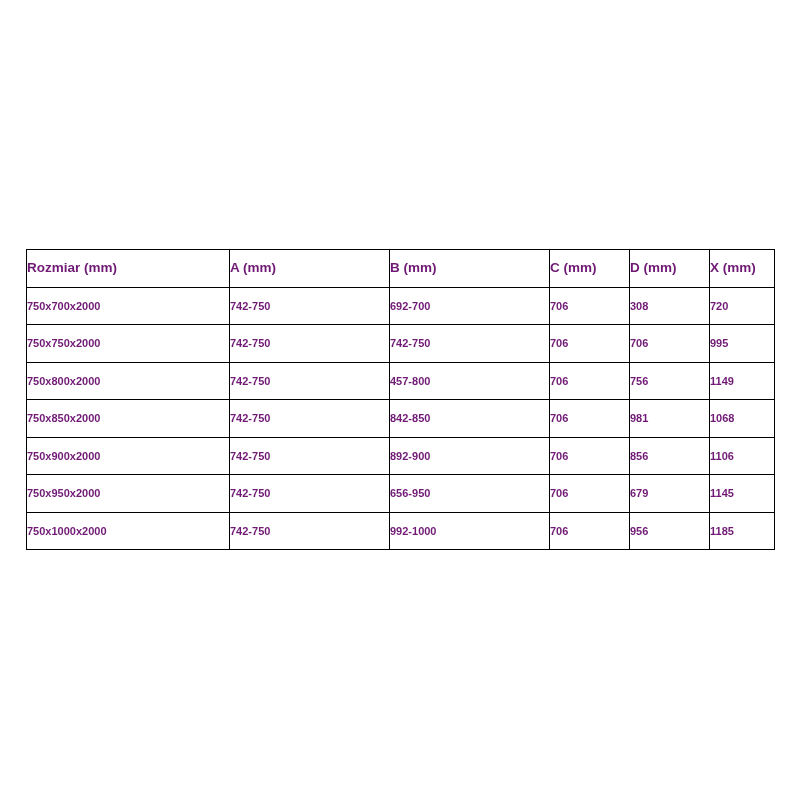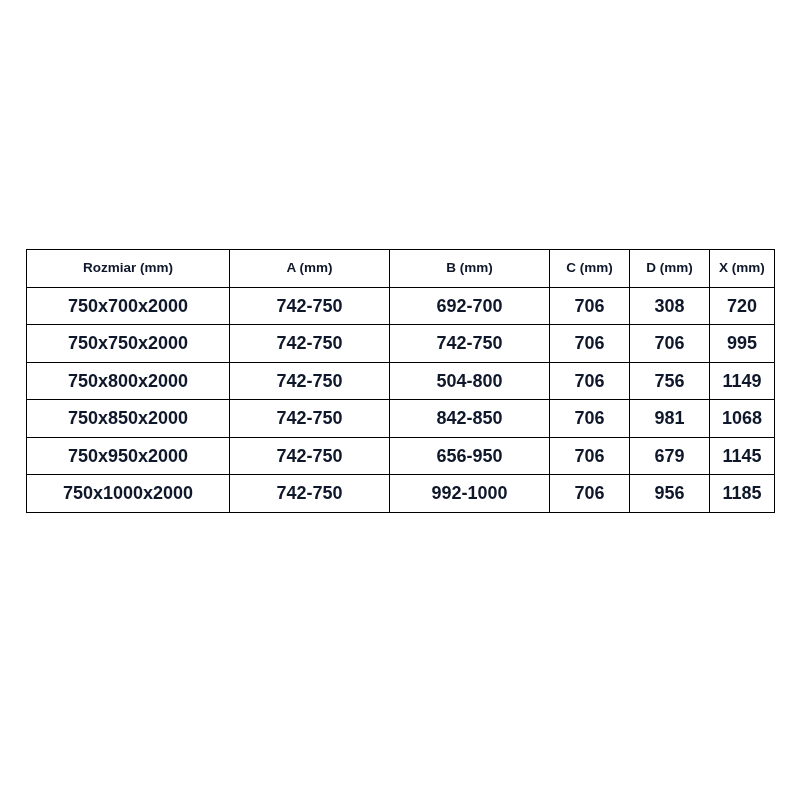--- a/index.html
+++ b/index.html
@@ -24,34 +24,34 @@
   }
   table.spec {
     border-collapse: collapse;
     width: 748px;
     table-layout: fixed;
     background: #ffffff;
   }
   table.spec th,
   table.spec td {
     border: 1px solid #000000;
-    text-align: center;
+    text-align: left;
     vertical-align: middle;
     font-weight: bold;
-    color: #0f172a;
+    color: #701a75;
     padding: 0;
     height: 36.5px;
     line-height: 36.5px;
     white-space: nowrap;
   }
   table.spec th {
     font-size: 13.5px;
   }
   table.spec td {
-    font-size: 18px;
+    font-size: 11px;
   }
   
   col.c0 { width: 203px; }
   col.c1 { width: 160px; }
   col.c2 { width: 160px; }
   col.c3 { width: 80px; }
   col.c4 { width: 80px; }
   col.c5 { width: 65px; }
 </style>
 </head>
@@ -91,32 +91,40 @@
           <td>750x750x2000</td>
           <td>742-750</td>
           <td>742-750</td>
           <td>706</td>
           <td>706</td>
           <td>995</td>
         </tr>
         <tr>
           <td>750x800x2000</td>
           <td>742-750</td>
-          <td>504-800</td>
+          <td>457-800</td>
           <td>706</td>
           <td>756</td>
           <td>1149</td>
         </tr>
         <tr>
           <td>750x850x2000</td>
           <td>742-750</td>
           <td>842-850</td>
           <td>706</td>
           <td>981</td>
           <td>1068</td>
+        </tr>
+        <tr>
+          <td>750x900x2000</td>
+          <td>742-750</td>
+          <td>892-900</td>
+          <td>706</td>
+          <td>856</td>
+          <td>1106</td>
         </tr>
         <tr>
           <td>750x950x2000</td>
           <td>742-750</td>
           <td>656-950</td>
           <td>706</td>
           <td>679</td>
           <td>1145</td>
         </tr>
         <tr>

